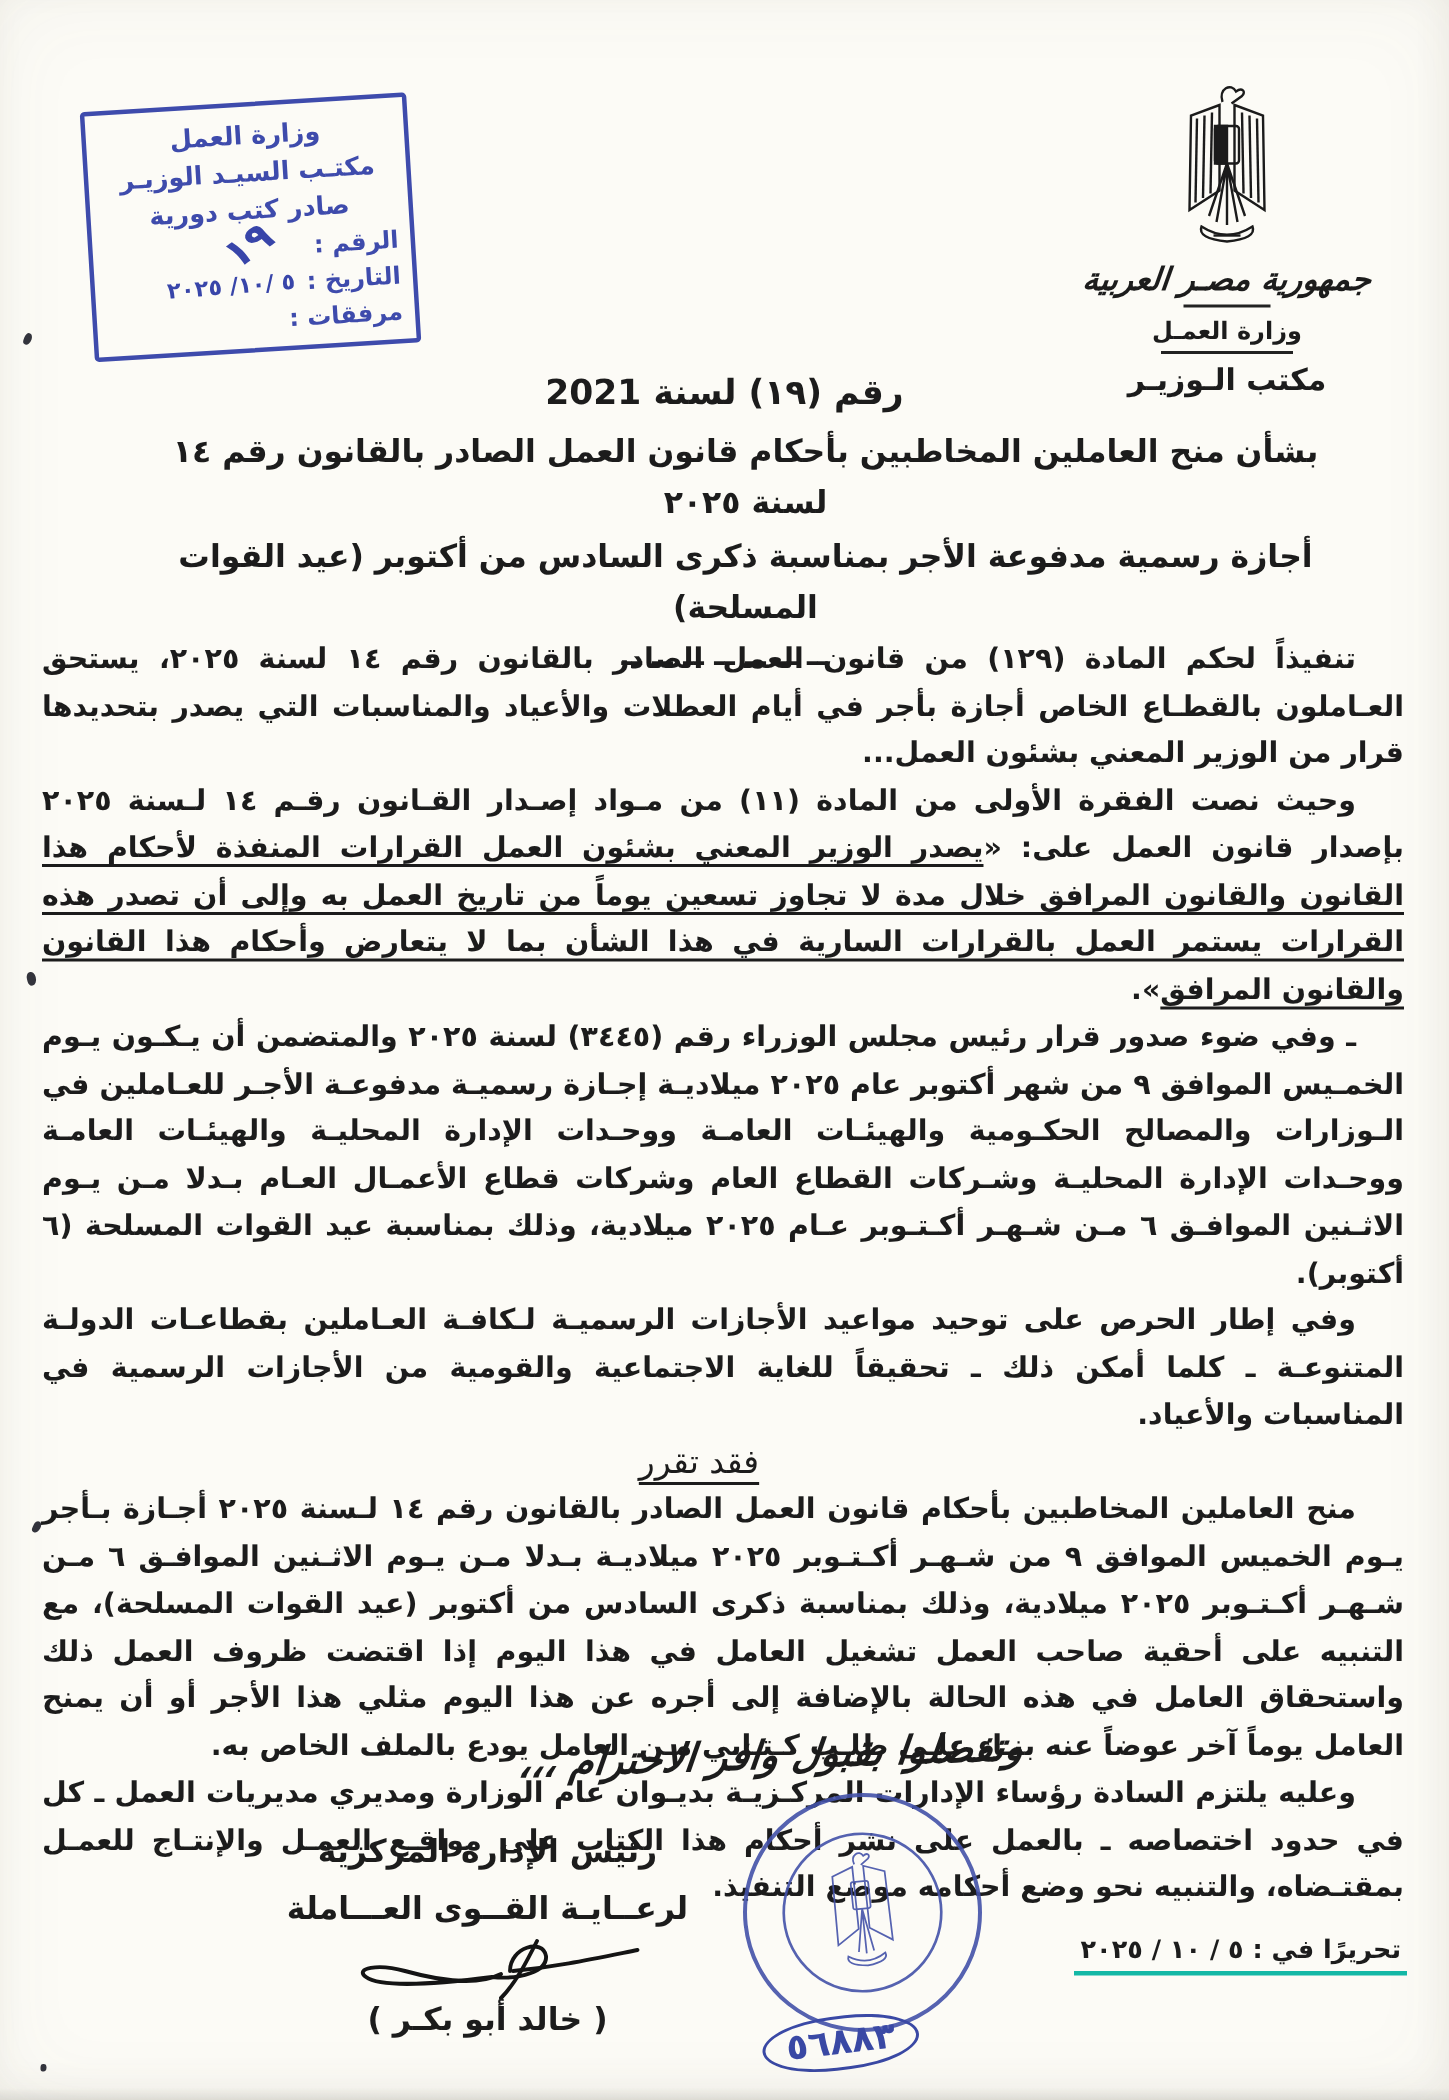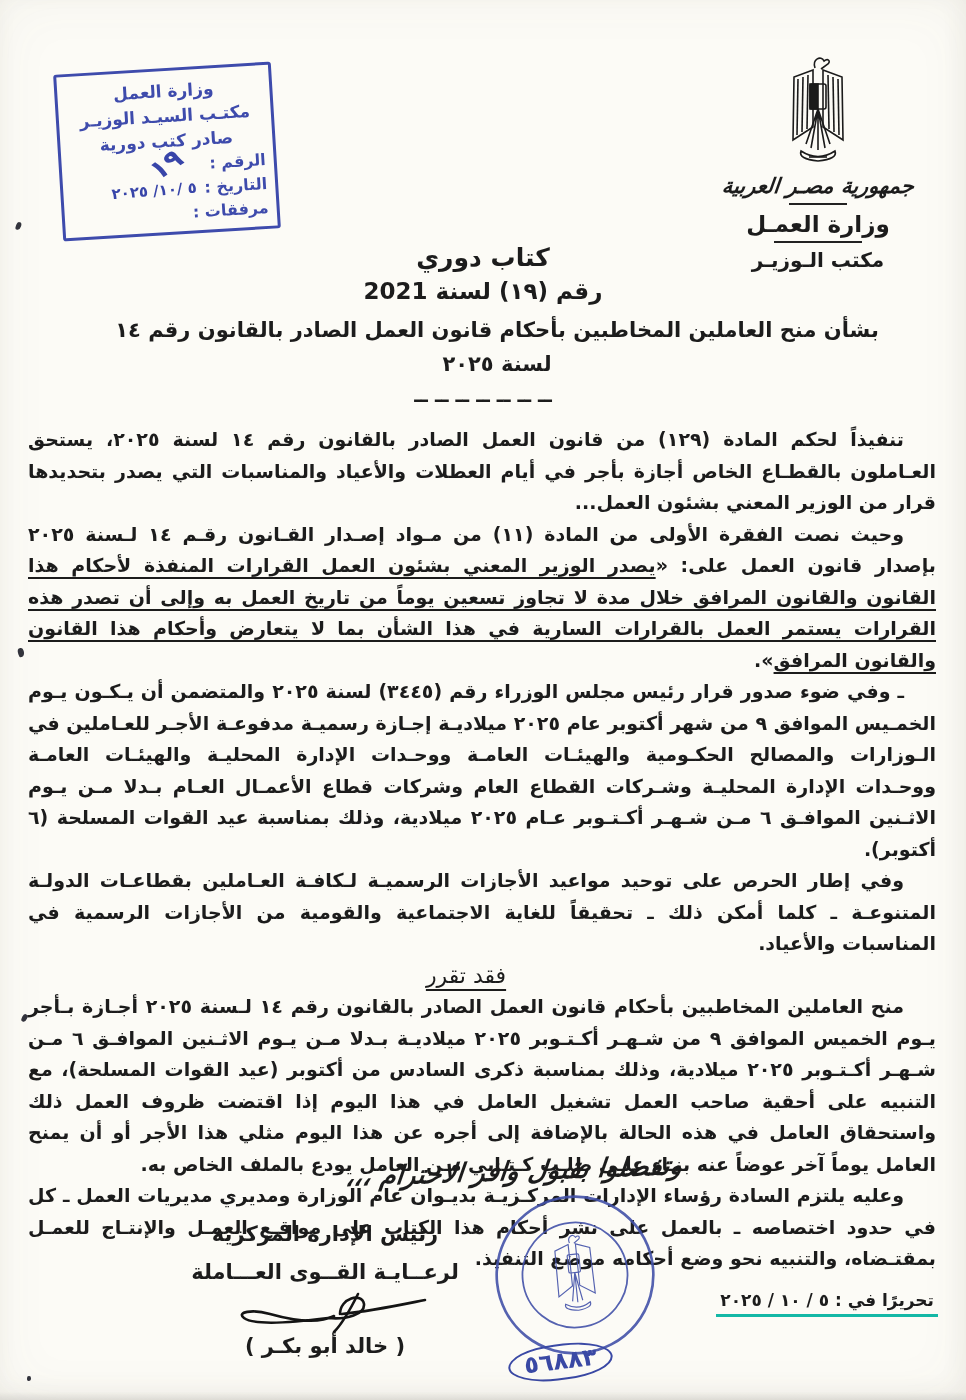--- a/index.html
+++ b/index.html
@@ -13,21 +13,21 @@
     box-shadow:inset 0 0 55px rgba(95,90,70,.05), inset -4px -8px 22px rgba(95,90,70,.07);
   }
   .bottom-edge{position:absolute;left:0;right:0;bottom:0;height:8px;
     background:linear-gradient(to bottom, rgba(0,0,0,0), rgba(60,60,55,.10));}
 
   
   .letterhead{position:absolute;top:52px;left:702px;width:232px;text-align:center;}
   .emblem{display:block;margin:0 auto 4px auto;}
   .country{font-size:21px;font-weight:bold;font-style:italic;transform:skewX(-6deg);letter-spacing:0;}
   .lh-rule{width:58px;height:2px;background:#222;margin:5px auto 6px auto;}
-  .ministry{font-size:23px;font-weight:bold;}
+  .ministry{font-size:16px;font-weight:bold;}
   .lh-rule2{width:88px;height:2px;background:#222;margin:4px auto 5px auto;}
   .office{font-size:20px;font-weight:bold;}
 
   
   .routing-stamp{
     position:absolute;top:68px;left:58px;width:196px;
     border:3px solid #2e3da6;border-radius:3px;
     transform:rotate(-3.5deg);
     color:#2e3da6;padding:8px 8px 6px 8px;
     font-weight:bold;opacity:.92;
@@ -130,23 +130,23 @@
     <div class="stamp-row">
       <span>التاريخ :</span>
       <span class="hand hand-date">٥ /١٠/ ٢٠٢٥</span>
     </div>
     <div class="stamp-row">
       <span>مرفقات :</span>
     </div>
   </div>
 
   <div class="title-block">
-    <div class="doc-type">كتاب دوري</div>
     <div class="doc-number">رقم (١٩) لسنة 2021</div>
     <div class="subject">بشأن منح العاملين المخاطبين بأحكام قانون العمل الصادر بالقانون رقم ١٤ لسنة ٢٠٢٥</div>
+    <div class="subject" style="margin-top:2px">أجازة رسمية مدفوعة الأجر بمناسبة ذكرى السادس من أكتوبر (عيد القوات المسلحة)</div>
     <div class="separator">ــ ــ ــ ــ ــ ــ ــ</div>
   </div>
 
   <div class="body-text">
     <p>تنفيذاً لحكم المادة (١٢٩) من قانون العمل الصادر بالقانون رقم ١٤ لسنة ٢٠٢٥، يستحق العـاملون بالقطـاع الخاص أجازة بأجر في أيام العطلات والأعياد والمناسبات التي يصدر بتحديدها قرار من الوزير المعني بشئون العمل...</p>
     <p><span>وحيث نصت الفقرة الأولى من المادة (١١) من مـواد إصـدار القـانون رقـم ١٤ لـسنة ٢٠٢٥ بإصدار قانون العمل على: «</span><span class="u">يصدر الوزير المعني بشئون العمل القرارات المنفذة لأحكام هذا القانون والقانون المرافق خلال مدة لا تجاوز تسعين يوماً من تاريخ العمل به وإلى أن تصدر هذه القرارات يستمر العمل بالقرارات السارية في هذا الشأن بما لا يتعارض وأحكام هذا القانون والقانون المرافق</span><span>».</span></p>
     <p>ـ وفي ضوء صدور قرار رئيس مجلس الوزراء رقم (٣٤٤٥) لسنة ٢٠٢٥ والمتضمن أن يـكـون يـوم الخمـيس الموافق ٩ من شهر أكتوبر عام ٢٠٢٥ ميلاديـة إجـازة رسميـة مدفوعـة الأجـر للعـاملين في الـوزارات والمصالح الحكـومية والهيئـات العامـة ووحـدات الإدارة المحليـة والهيئـات العامـة ووحـدات الإدارة المحليـة وشـركات القطاع العام وشركات قطاع الأعمـال العـام بـدلا مـن يـوم الاثـنين الموافـق ٦ مـن شـهـر أكـتـوبر عـام ٢٠٢٥ ميلادية، وذلك بمناسبة عيد القوات المسلحة (٦ أكتوبر).</p>
     <p>وفي إطار الحرص على توحيد مواعيد الأجازات الرسميـة لـكافـة العـاملين بقطاعـات الدولـة المتنوعـة ـ كلما أمكن ذلك ـ تحقيقاً للغاية الاجتماعية والقومية من الأجازات الرسمية في المناسبات والأعياد.</p>
     <p class="decision">فقد تقرر</p>
     <p>منح العاملين المخاطبين بأحكام قانون العمل الصادر بالقانون رقم ١٤ لـسنة ٢٠٢٥ أجـازة بـأجر يـوم الخميس الموافق ٩ من شـهـر أكـتـوبر ٢٠٢٥ ميلاديـة بـدلا مـن يـوم الاثـنين الموافـق ٦ مـن شـهـر أكـتـوبر ٢٠٢٥ ميلادية، وذلك بمناسبة ذكرى السادس من أكتوبر (عيد القوات المسلحة)، مع التنبيه على أحقية صاحب العمل تشغيل العامل في هذا اليوم إذا اقتضت ظروف العمل ذلك واستحقاق العامل في هذه الحالة بالإضافة إلى أجره عن هذا اليوم مثلي هذا الأجر أو أن يمنح العامل يوماً آخر عوضاً عنه بنـاء علـى طلـب كـتـابي مـن العامل يودع بالملف الخاص به.</p>

